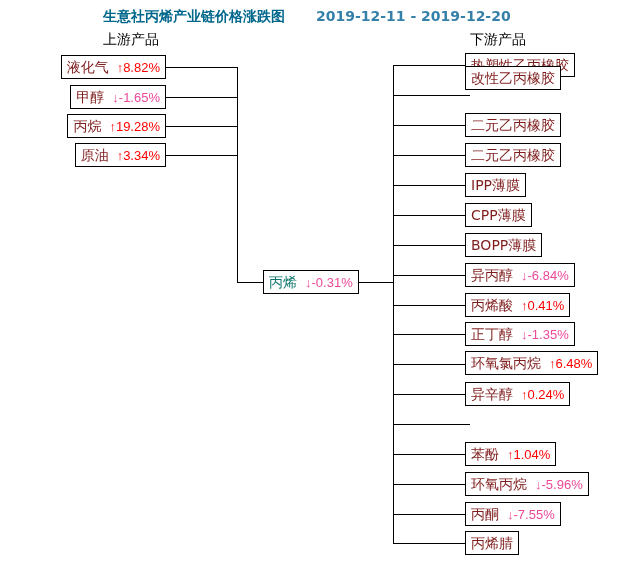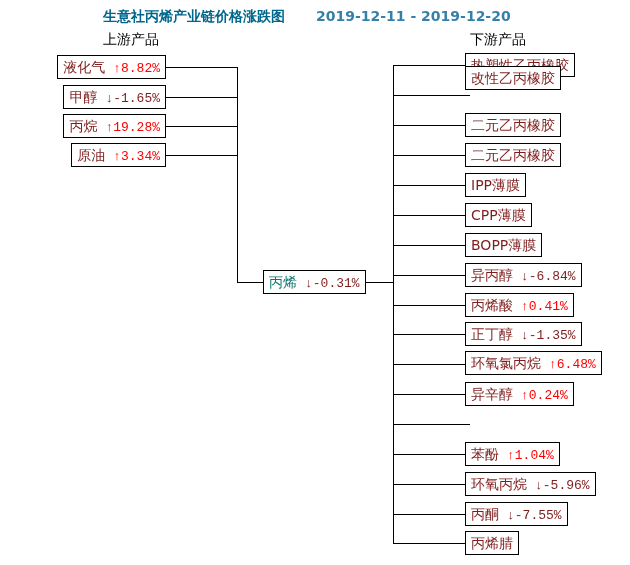--- a/index.html
+++ b/index.html
@@ -12,23 +12,23 @@
   .colhead{position:absolute;top:31px;font-size:14px;font-weight:normal;color:#000;z-index:2;}
   .colhead.up{left:103px;}
   .colhead.down{left:470px;}
   .node{position:absolute;height:20px;line-height:20px;border:1px solid #000;
         background:#fff;padding:1px 5px;font-size:14px;white-space:nowrap;z-index:2;}
   .node.l{right:464px;}     
   .node.r{left:465px;}
   .node.c{left:263px;top:270px;}
   .nm{color:#7f1d1d;}
   .node.c .nm{color:#0f766e;}
-  .pct{font-family:Liberation Mono, monospace;font-size:13px;margin-left:8px;}
+  .pct{font-family:Liberation Sans, sans-serif;font-size:13px;margin-left:8px;}
   .pct.up{color:#ff0000;}
-  .pct.down{color:#7f1d1d;}
+  .pct.down{color:#ec4899;}
 </style>
 </head>
 <body>
 
 <div class="stage">
 
   <svg class="wires" width="630" height="565" shape-rendering="crispEdges">
     <g stroke="#000" stroke-width="1" fill="none">
 
       <path d="M120 67 H237 M120 97 H237 M120 126 H237 M120 155 H237"></path>

